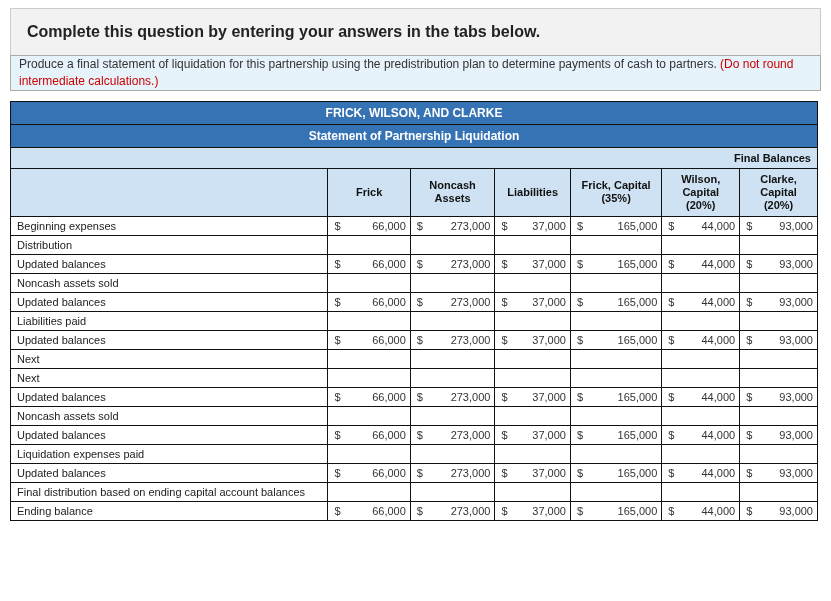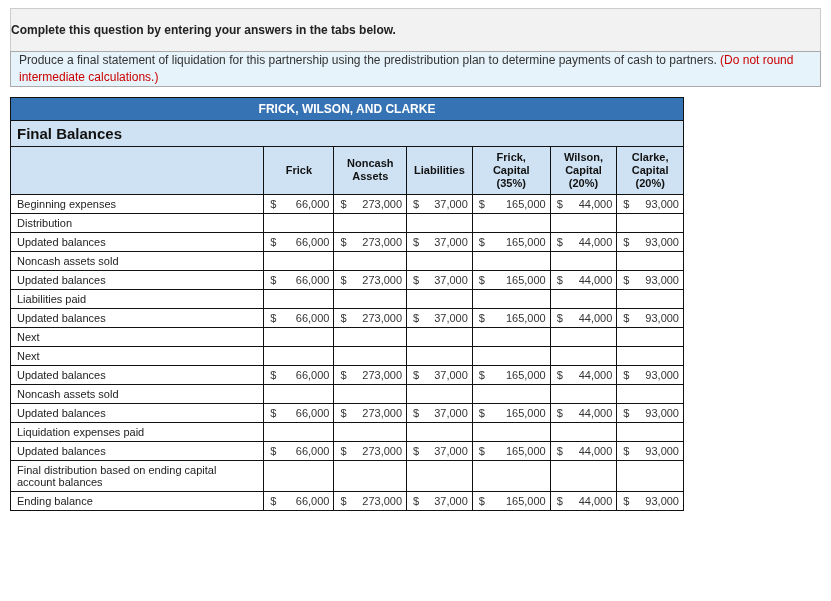--- a/index.html
+++ b/index.html
@@ -1,27 +1,27 @@
 <!DOCTYPE html>
 <html><head>
 <meta charset="utf-8">
 <style>
   * { box-sizing: border-box; margin: 0; padding: 0; }
   body { font-family: Arial, sans-serif; font-size: 12px; background: #fff; color: #333; }
   .container { width: 831px; }
-  .header-box { background: #f2f2f2; border: 1px solid #ccc; margin: 8px 10px 0 10px; padding: 14px 0; font-weight: bold; font-size: 12px; color: #222; }
+  .header-box { background: #f2f2f2; border: 1px solid #ccc; margin: 8px 10px 0 10px; padding: 14px 16px; font-weight: bold; font-size: 16px; color: #222; }
   .tabs { display: flex; margin: 12px 10px 0 10px; }
   .tab { border: 1px solid #aaa; padding: 8px 12px; font-size: 11px; color: #333; background: #fff; cursor: pointer; margin-right: -1px; }
   .tab.active { border-bottom: 1px solid #e6f3fa; background: #e6f3fa; position: relative; z-index: 2; }
   .instruction { border: 1px solid #aaa; background: #e6f3fa; padding: 0 8px; margin: -1px 10px 0 10px; font-size: 12px; line-height: 1.4; }
   .red { color: #c00; }
   .sheet-wrap { margin: 10px 10px 0 10px; }
-  table.sheet { border-collapse: collapse; width: 674px; }
+  table.sheet { border-collapse: collapse; width: 808px; }
   .title-row td { background: #3673b4; color: #fff; text-align: center; font-weight: bold; font-size: 12px; border: 1px solid #111; padding: 4px 6px; }
-  .sub-title-row td { background: #cfe2f3; color: #111; text-align: left; font-weight: bold; font-size: 15px; border: 1px solid #111; padding: 4px 6px; }
+  .sub-title-row td { background: #cfe2f3; color: #111; text-align: right; font-weight: bold; font-size: 11px; border: 1px solid #111; padding: 4px 6px; }
   .col-head { background: #cfe2f3; color: #111; text-align: center; font-weight: bold; font-size: 11px; border: 1px solid #111; padding: 4px 4px; line-height: 1.2; }
   .label-cell { border: 1px solid #111; padding: 3px 6px; text-align: left; font-size: 11px; background: #fff; color: #222; }
   .sym-cell { border: 1px solid #111; border-right: none; padding: 3px 2px 3px 6px; text-align: left; font-size: 11px; background: #fff; width: 12px; }
   .val-cell { border: 1px solid #111; border-left: none; padding: 3px 4px 3px 0; text-align: right; font-size: 11px; background: #fff; }
 </style>
 </head>
 <body>
 
 <div class="container">
   <div class="header-box">
@@ -46,20 +46,23 @@
         <col style="width:14px">
           <col style="width:66px">
         <col style="width:14px">
           <col style="width:54px">
         <col style="width:14px">
           <col style="width:54px">
       </colgroup>
       <tbody id="tbody">
         <tr class="title-row">
             <td colspan="13">FRICK, WILSON, AND CLARKE</td>
+          </tr>
+        <tr class="title-row">
+            <td colspan="13">Statement of Partnership Liquidation</td>
           </tr>
         <tr class="sub-title-row">
             <td colspan="13">Final Balances</td>
           </tr>
         <tr>
           <td class="col-head"></td>
           <td class="col-head" colspan="2">Frick</td>
           <td class="col-head" colspan="2">Noncash Assets</td>
           <td class="col-head" colspan="2">Liabilities</td>
           <td class="col-head" colspan="2">Frick, Capital (35%)</td>

